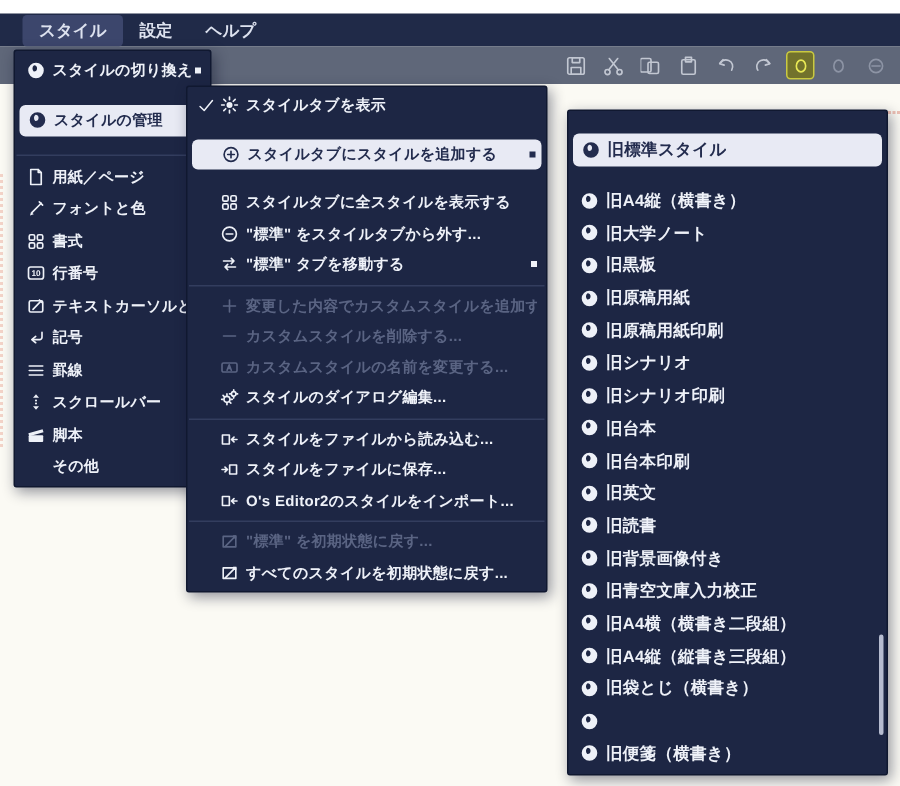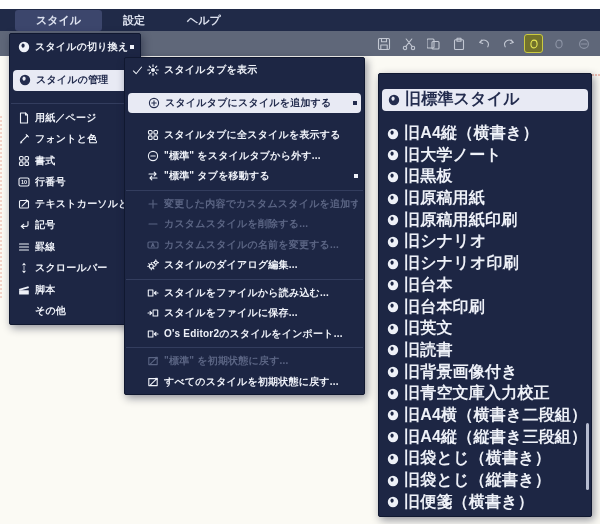--- a/index.html
+++ b/index.html
@@ -8,21 +8,21 @@
     --page-bg:#fbfaf4; --sep:#333d5e; --icon-norm:#c2c7d2; --icon-dim:#8d94a5;
     --yellow:#e8e855; --yellow-bg:#72722c; --yellow-bd:#caca40;
   }
   *{box-sizing:border-box;margin:0;padding:0}
   html,body{width:600px;height:524px;overflow:hidden}
   body{position:relative;background:var(--page-bg);font-family:"Liberation Sans","DejaVu Sans",sans-serif;}
   .topstrip{position:absolute;left:0;top:0;width:600px;height:9px;background:#ffffff}
   
   .menubar{position:absolute;left:0;top:9px;width:600px;height:22px;background:var(--menubar-bg);
     display:flex;align-items:center;color:#dde2ef;font-size:11px;font-weight:bold;}
-  .mb-item{padding:3px 21px;border-radius:3px;white-space:nowrap;cursor:default}
+  .mb-item{padding:3px 11px;border-radius:3px;white-space:nowrap;cursor:default}
   .mb-item:first-child{margin-left:15px}
   .mb-item.active{background:#3c466c}
   
   .toolbar{position:absolute;left:0;top:31px;width:600px;height:25px;background:var(--toolbar-bg);
     display:flex;align-items:center;justify-content:flex-end;padding-right:7px;gap:6px;}
   .tbtn{width:19px;height:19px;display:flex;align-items:center;justify-content:center;color:var(--icon-norm);border-radius:3px}
   .tbtn svg{width:14px;height:14px}
   .tbtn.dim{color:var(--icon-dim)}
   .tbtn.active{background:var(--yellow-bg);border:1px solid var(--yellow-bd);color:var(--yellow)}
   
@@ -41,21 +41,21 @@
   .mrow .sub{width:4px;height:4px;background:currentColor;margin-left:auto;flex:none}
   .mrow.hl{background:var(--hl-bg);color:var(--hl-text);border-radius:4px;margin:12px 3px;padding:0 4px 0 5px}
   .mrow.dis{color:var(--disabled)}
   .sep{height:1px;background:var(--sep);margin:3px 1px}
   #menu-style{left:9px;top:33px;width:132px;z-index:10}
   #menu-style .mrow{height:21.5px}
   #menu-manage{left:124px;top:57px;width:241px;z-index:11}
   #menu-manage .mrow{height:20.5px}
   #menu-add{left:378px;top:73px;width:214px;z-index:12;padding:3px 0}
   #menu-add .mrow{height:21.7px}
-  #menu-add .lbl{font-size:16px}
+  #menu-add .lbl{font-size:11px}
   .scrollthumb{position:absolute;right:2px;top:349px;width:3px;height:67px;background:#b6bcd0;border-radius:2px}
 </style>
 </head>
 <body>
 
 <div class="topstrip"></div>
 
 <div class="menubar">
   <span class="mb-item active">スタイル</span>
   <span class="mb-item">設定</span>
@@ -551,21 +551,20 @@
         </svg>
       </span>
       <span class="lbl">旧袋とじ（横書き）</span>
     </div>
     <div class="mrow">
       <span class="mi">
         <svg viewBox="0 0 12 12">
           <path fill="currentColor" fill-rule="evenodd" d="M6,0.8a5.2,5.2 0 1,0 0,10.4a5.2,5.2 0 1,0 0,-10.4ZM4.7,2.5a2.1,2.1 0 1,1 -0.2,4.2a2.8,2.8 0 0,1 0.2,-4.2Z"></path>
         </svg>
       </span>
-      <span class="lbl">旧袋とじ（縦書き）</span>
     </div>
     <div class="mrow">
       <span class="mi">
         <svg viewBox="0 0 12 12">
           <path fill="currentColor" fill-rule="evenodd" d="M6,0.8a5.2,5.2 0 1,0 0,10.4a5.2,5.2 0 1,0 0,-10.4ZM4.7,2.5a2.1,2.1 0 1,1 -0.2,4.2a2.8,2.8 0 0,1 0.2,-4.2Z"></path>
         </svg>
       </span>
       <span class="lbl">旧便箋（横書き）</span>
     </div>
   </div>

